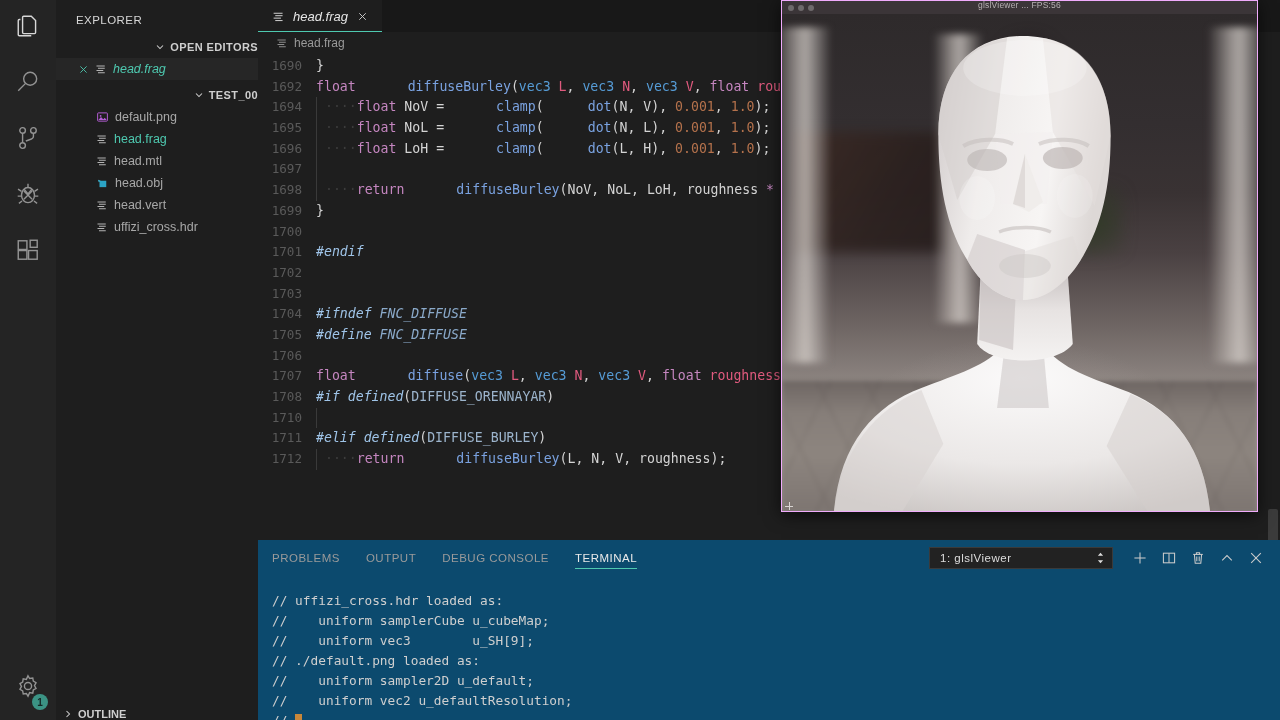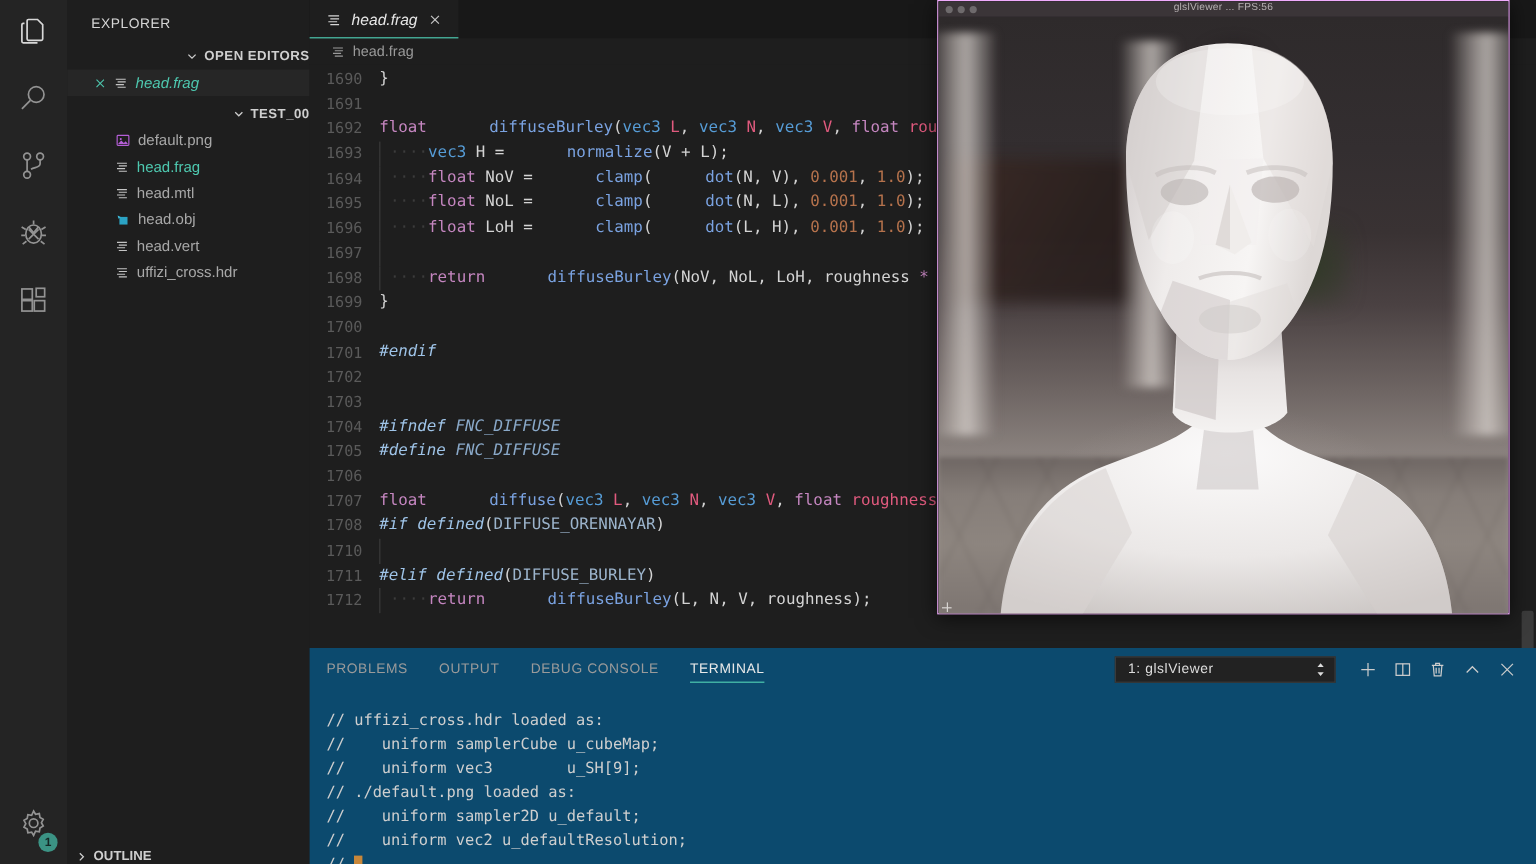--- a/index.html
+++ b/index.html
@@ -410,25 +410,23 @@
           <line x1="4" y1="13" x2="13" y2="13"></line>
       </svg>
       <span>head.frag</span>
     </div>
 
     <div class="editor">
       <div class="codelines">
 
         <div class="cl"><span class="ln">1690</span><span class="ctext"><span class="pun">}</span></span></div>
 
-        <div class="cl"><span class="ln">1691</span><span class="ctext"></span></div>
 
         <div class="cl"><span class="ln">1692</span><span class="ctext"><span class="kw">float</span> <span class="fn">diffuseBurley</span><span class="pun">(</span><span class="typ">vec3</span> <span class="var">L</span><span class="pun">,</span> <span class="typ">vec3</span> <span class="var">N</span><span class="pun">,</span> <span class="typ">vec3</span> <span class="var">V</span><span class="pun">,</span> <span class="kw">float</span> <span class="var">roug</span></span></div>
 
-        <div class="cl"><span class="ln">1693</span><span class="ctext"><span class="ig"> </span><span class="ws">···</span><span class="ws">·</span><span class="typ">vec3</span> H <span class="pun">=</span> <span class="fn">normalize</span><span class="pun">(</span>V <span class="pun">+</span> L<span class="pun">);</span></span></div>
 
         <div class="cl"><span class="ln">1694</span><span class="ctext"><span class="ig"> </span><span class="ws">····</span><span class="kw">float</span> NoV <span class="pun">=</span> <span class="fn">clamp</span><span class="pun">(</span><span class="fn">dot</span><span class="pun">(</span>N<span class="pun">,</span> V<span class="pun">),</span> <span class="num">0.001</span><span class="pun">,</span> <span class="num">1.0</span><span class="pun">);</span></span></div>
 
         <div class="cl"><span class="ln">1695</span><span class="ctext"><span class="ig"> </span><span class="ws">····</span><span class="kw">float</span> NoL <span class="pun">=</span> <span class="fn">clamp</span><span class="pun">(</span><span class="fn">dot</span><span class="pun">(</span>N<span class="pun">,</span> L<span class="pun">),</span> <span class="num">0.001</span><span class="pun">,</span> <span class="num">1.0</span><span class="pun">);</span></span></div>
 
         <div class="cl"><span class="ln">1696</span><span class="ctext"><span class="ig"> </span><span class="ws">····</span><span class="kw">float</span> LoH <span class="pun">=</span> <span class="fn">clamp</span><span class="pun">(</span><span class="fn">dot</span><span class="pun">(</span>L<span class="pun">,</span> H<span class="pun">),</span> <span class="num">0.001</span><span class="pun">,</span> <span class="num">1.0</span><span class="pun">);</span></span></div>
 
         <div class="cl"><span class="ln">1697</span><span class="ctext"><span class="ig"> </span></span></div>
 
         <div class="cl"><span class="ln">1698</span><span class="ctext"><span class="ig"> </span><span class="ws">····</span><span class="kw">return</span> <span class="fn">diffuseBurley</span><span class="pun">(</span>NoV<span class="pun">,</span> NoL<span class="pun">,</span> LoH<span class="pun">,</span> roughness <span class="kw">*</span> ro</span></div>

